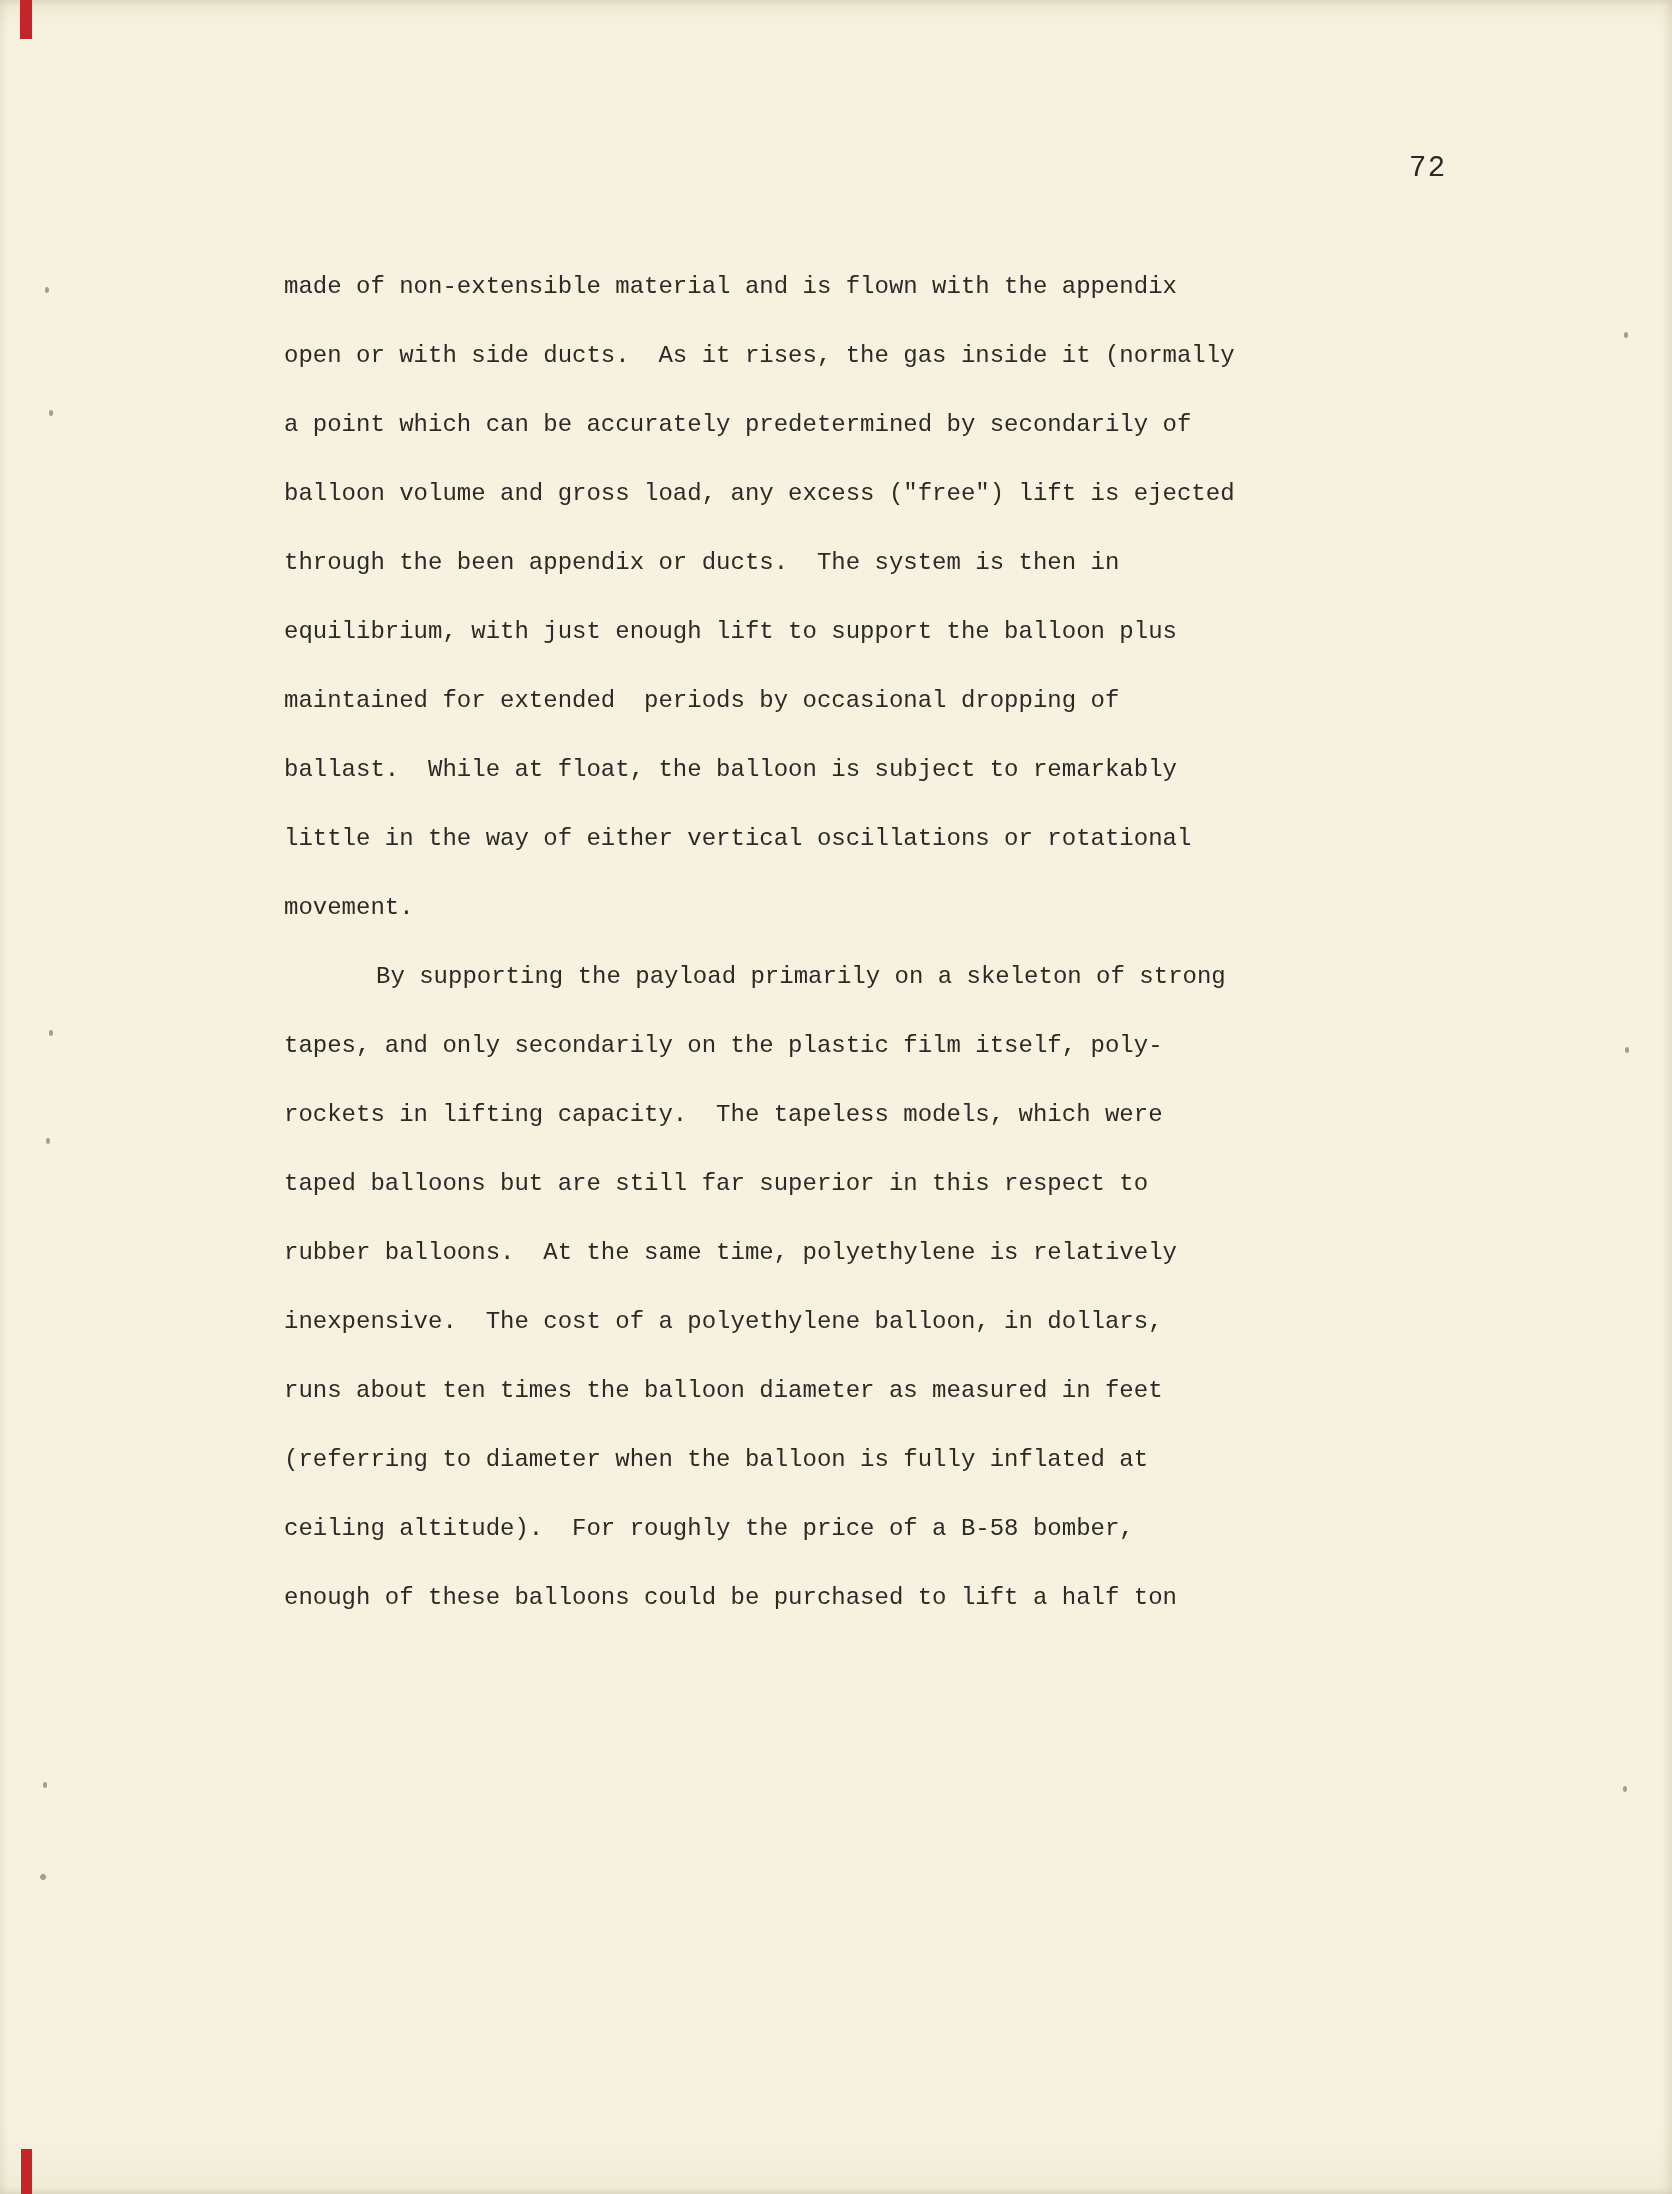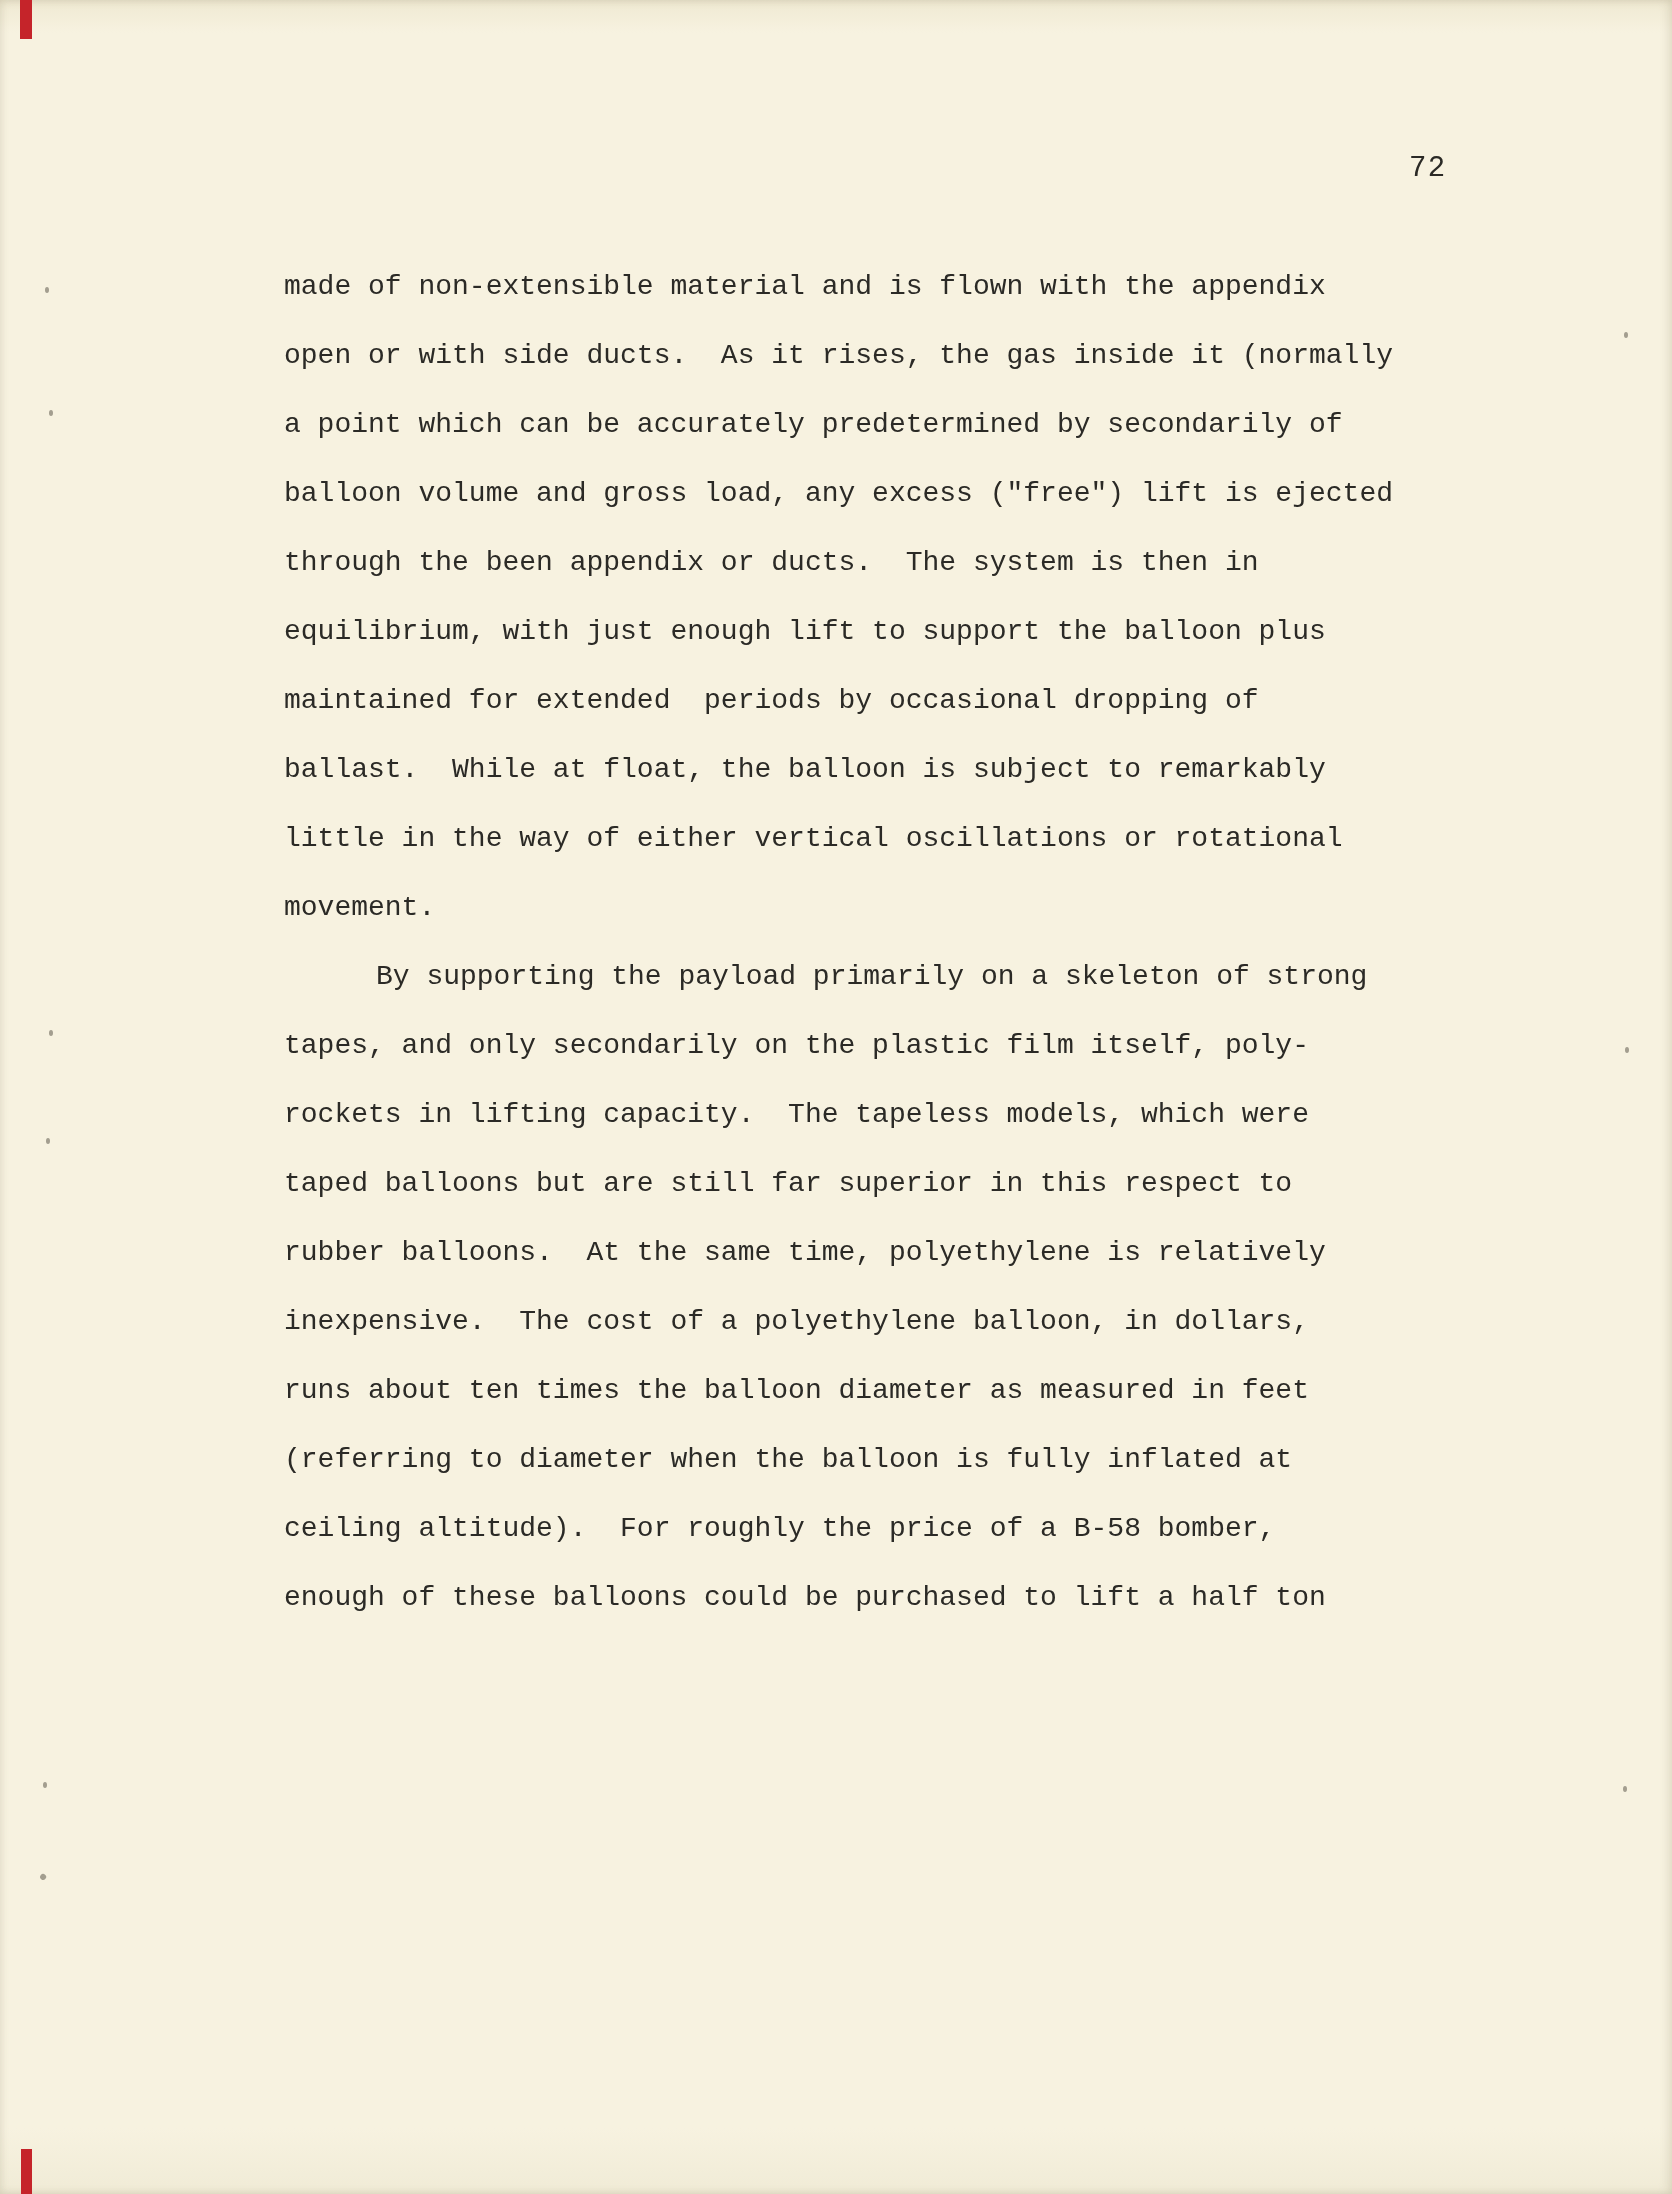--- a/index.html
+++ b/index.html
@@ -30,21 +30,21 @@
     left: 1393px;
     font-size: 29px;
     letter-spacing: 1.4px;
     margin-left: 16px;
   }
   .text-block {
     position: absolute;
     top: 252px;
     left: 284px;
     width: 1199px;
-    font-size: 28px;
+    font-size: 24px;
     line-height: 69px;
   }
   .paragraph {
     margin: 0;
   }
   .line {
     white-space: pre;
     letter-spacing: 0px;
   }
   .line.indent {

